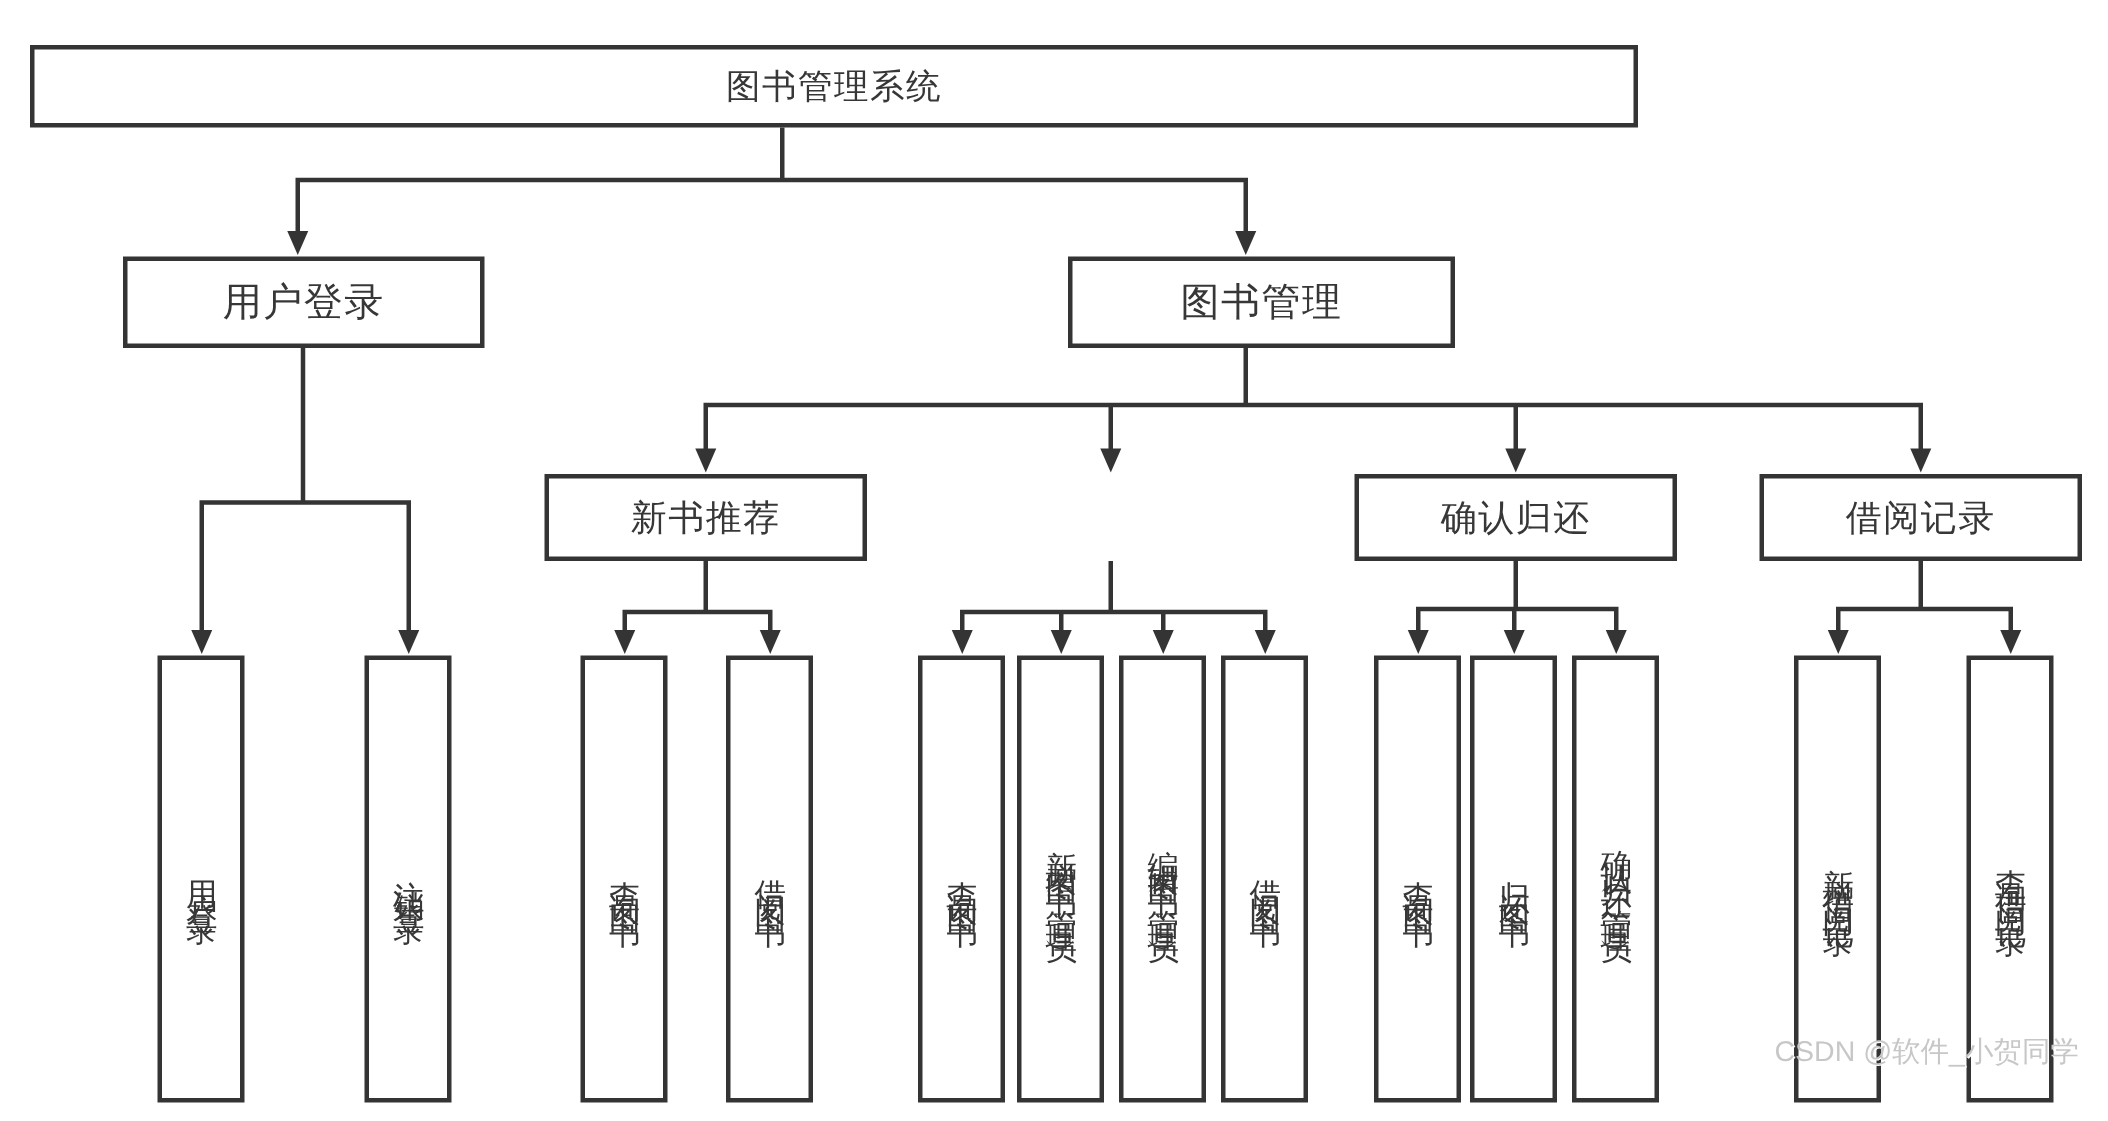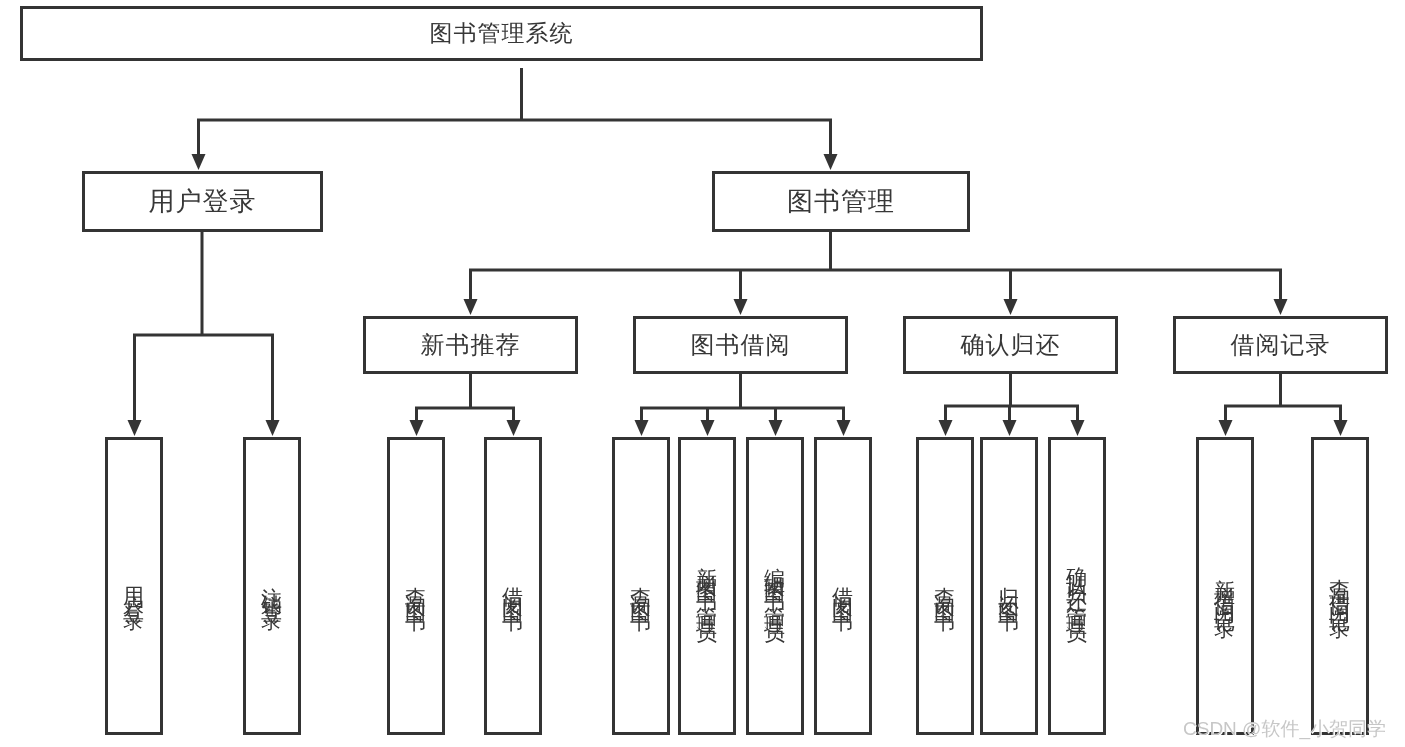--- a/index.html
+++ b/index.html
@@ -27,21 +27,21 @@
   .lvl3 .lbl { font-size:24px; letter-spacing:1px;text-align:center; }
   .vbox .lbl {
     writing-mode:vertical-rl;
     text-orientation:mixed;
     font-size:21px;
     letter-spacing:8px;
     line-height:1;
   }
   .watermark {
     position:absolute;
-    left:1183px; top:716px;
+    left:1183px; top:688px;
     font-size:19px;
     color:#c7c7c7;
     white-space:nowrap;
     text-shadow:1px 1px 0 #ffffff;
     z-index:5;
   }
 </style>
 </head>
 <body>
 
@@ -72,36 +72,33 @@
       <polygon points="768.5,420 782.5,420 775.5,436"></polygon>
       <polygon points="836.5,420 850.5,420 843.5,436"></polygon>
       <polygon points="938.5,420 952.5,420 945.5,436"></polygon>
       <polygon points="1002.5,420 1016.5,420 1009.5,436"></polygon>
       <polygon points="1070.5,420 1084.5,420 1077.5,436"></polygon>
       <polygon points="1218.5,420 1232.5,420 1225.5,436"></polygon>
       <polygon points="1333.5,420 1347.5,420 1340.5,436"></polygon>
     </g>
   </svg>
 
-  <div class="node hbox root" style="left:20px;top:6px;width:963px;height:55px">
+  <div class="node hbox root" style="left:20px;top:30px;width:1072px;height:55px">
     <span class="lbl">图书管理系统</span>
   </div>
 
   <div class="node hbox lvl2" style="left:82px;top:171px;width:241px;height:61px">
     <span class="lbl">用户登录</span>
   </div>
   <div class="node hbox lvl2" style="left:712px;top:171px;width:258px;height:61px">
     <span class="lbl">图书管理</span>
   </div>
 
   <div class="node hbox lvl3" style="left:363px;top:316px;width:215px;height:58px">
     <span class="lbl">新书推荐</span>
-  </div>
-  <div class="node hbox lvl3" style="left:633px;top:316px;width:215px;height:58px">
-    <span class="lbl">图书借阅</span>
   </div>
   <div class="node hbox lvl3" style="left:903px;top:316px;width:215px;height:58px">
     <span class="lbl">确认归还</span>
   </div>
   <div class="node hbox lvl3" style="left:1173px;top:316px;width:215px;height:58px">
     <span class="lbl">借阅记录</span>
   </div>
 
   <div class="node vbox" style="left:105px;top:437px;width:58px;height:298px">
     <span class="lbl">用户登录</span>

